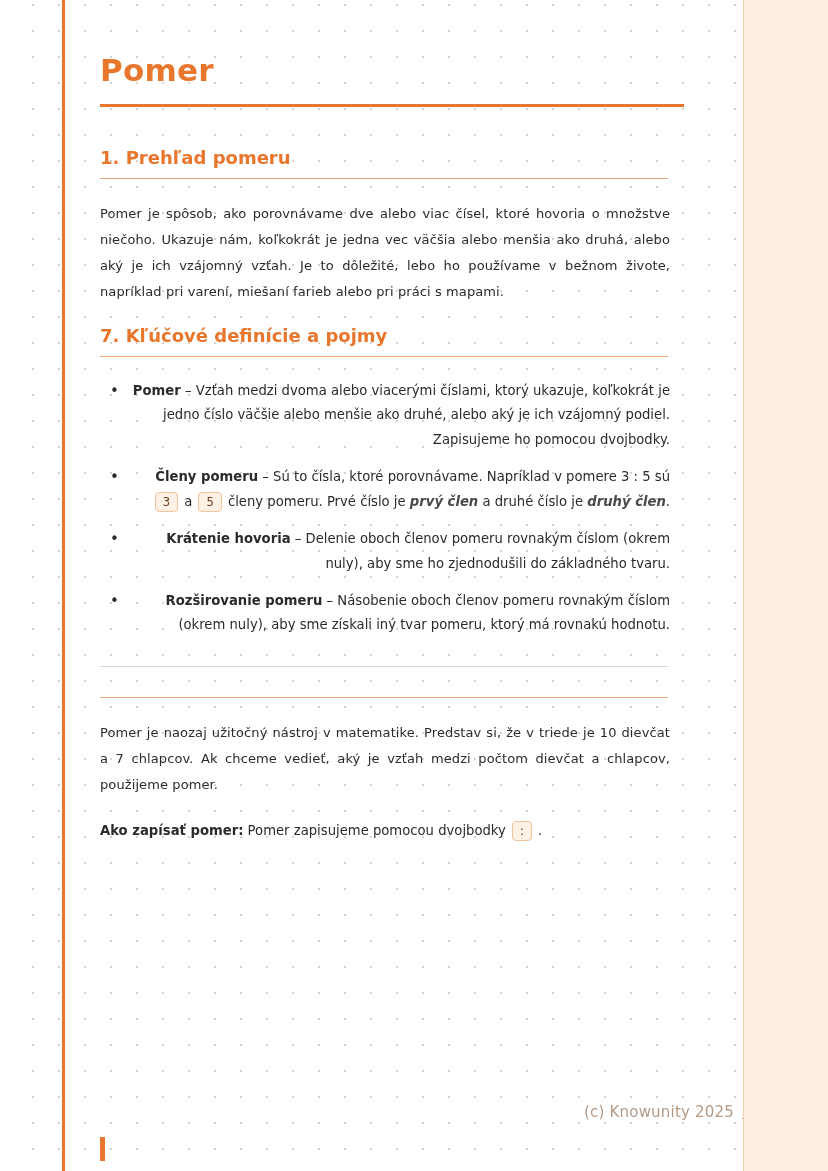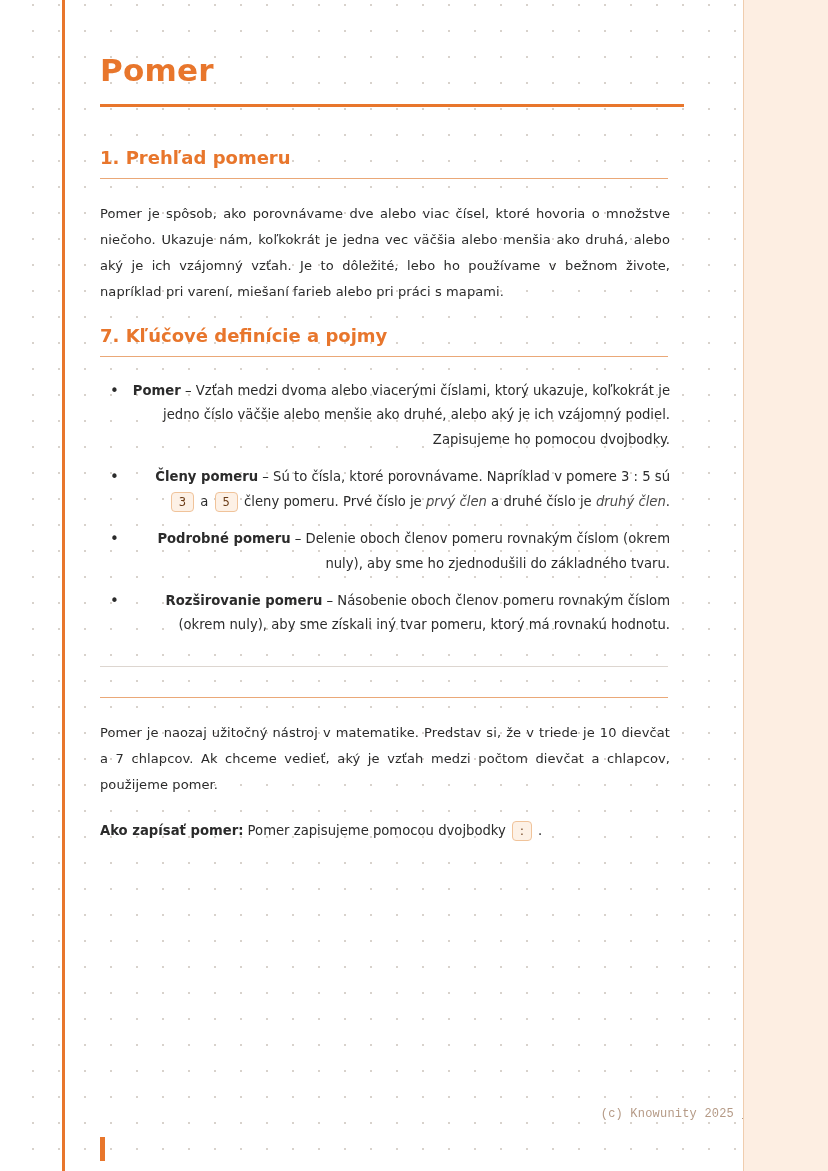--- a/index.html
+++ b/index.html
@@ -106,21 +106,21 @@
   }
   ul.bullets > li:before {
     content: "•";
     position: absolute;
     left: -14px;
     top: -1px;
     color: #2b2b2b;
     font-size: 15px;
   }
   .b { font-weight: bold; }
-  .it { font-style: italic; color: #4a4a4a; }
+  .it { font-style: italic; color: #4a4a4a; font-weight: bold; }
   .chip {
     display: inline-block;
     border: 1px solid #f0c39a;
     background: #fdf1e6;
     border-radius: 4px;
     padding: 1px 7px;
     font-size: 11.5px;
     color: #6a3b16;
     line-height: 1.4;
     vertical-align: middle;
@@ -132,24 +132,23 @@
     width: 568px;
     margin: 28px 0 30px 0;
   }
   .section-block { margin-bottom: 4px; }
   .sub-lead { font-size: 13.2px; color: #2b2b2b; margin: 0 0 14px 0; line-height: 1.9; }
   ul.bullets.tight > li { margin-bottom: 7px; line-height: 1.7; }
   .footer-note {
     position: absolute;
     right: 94px;
     bottom: 50px;
-    font-size: 12px;
+    font-size: 15px;
     color: #b59a86;
     letter-spacing: 0.2px;
-    font-family: Liberation Mono, monospace;
   }
   .footer-dot {
     position: absolute;
     right: 84px;
     bottom: 50px;
     font-size: 9.5px;
     color: #b59a86;
   }
   .bottom-marker {
     position: absolute;
@@ -184,21 +183,21 @@
       <div class="section-rule"></div>
 
       <ul class="bullets">
         <li>
           <span class="b">Pomer</span><span> – Vzťah medzi dvoma alebo viacerými číslami, ktorý ukazuje, koľkokrát je jedno číslo väčšie alebo menšie ako druhé, alebo aký je ich vzájomný podiel. Zapisujeme ho pomocou dvojbodky.</span>
         </li>
         <li>
           <span class="b">Členy pomeru</span><span> – Sú to čísla, ktoré porovnávame. Napríklad v pomere 3 : 5 sú </span><span class="chip">3</span><span> a </span><span class="chip">5</span><span> členy pomeru. Prvé číslo je </span><span class="it">prvý člen</span><span> a druhé číslo je </span><span class="it">druhý člen</span><span>.</span>
         </li>
         <li>
-          <span class="b">Podrobné pomeru</span><span> – Delenie oboch členov pomeru rovnakým číslom (okrem nuly), aby sme ho zjednodušili do základného tvaru.</span>
+          <span class="b">Krátenie hovoria</span><span> – Delenie oboch členov pomeru rovnakým číslom (okrem nuly), aby sme ho zjednodušili do základného tvaru.</span>
         </li>
         <li>
           <span class="b">Rozširovanie pomeru</span><span> – Násobenie oboch členov pomeru rovnakým číslom (okrem nuly), aby sme získali iný tvar pomeru, ktorý má rovnakú hodnotu.</span>
         </li>
       </ul>
       <div class="sep-rule"></div>
     </div>
 
     <div class="section-block">
       <div class="section-rule"></div>

